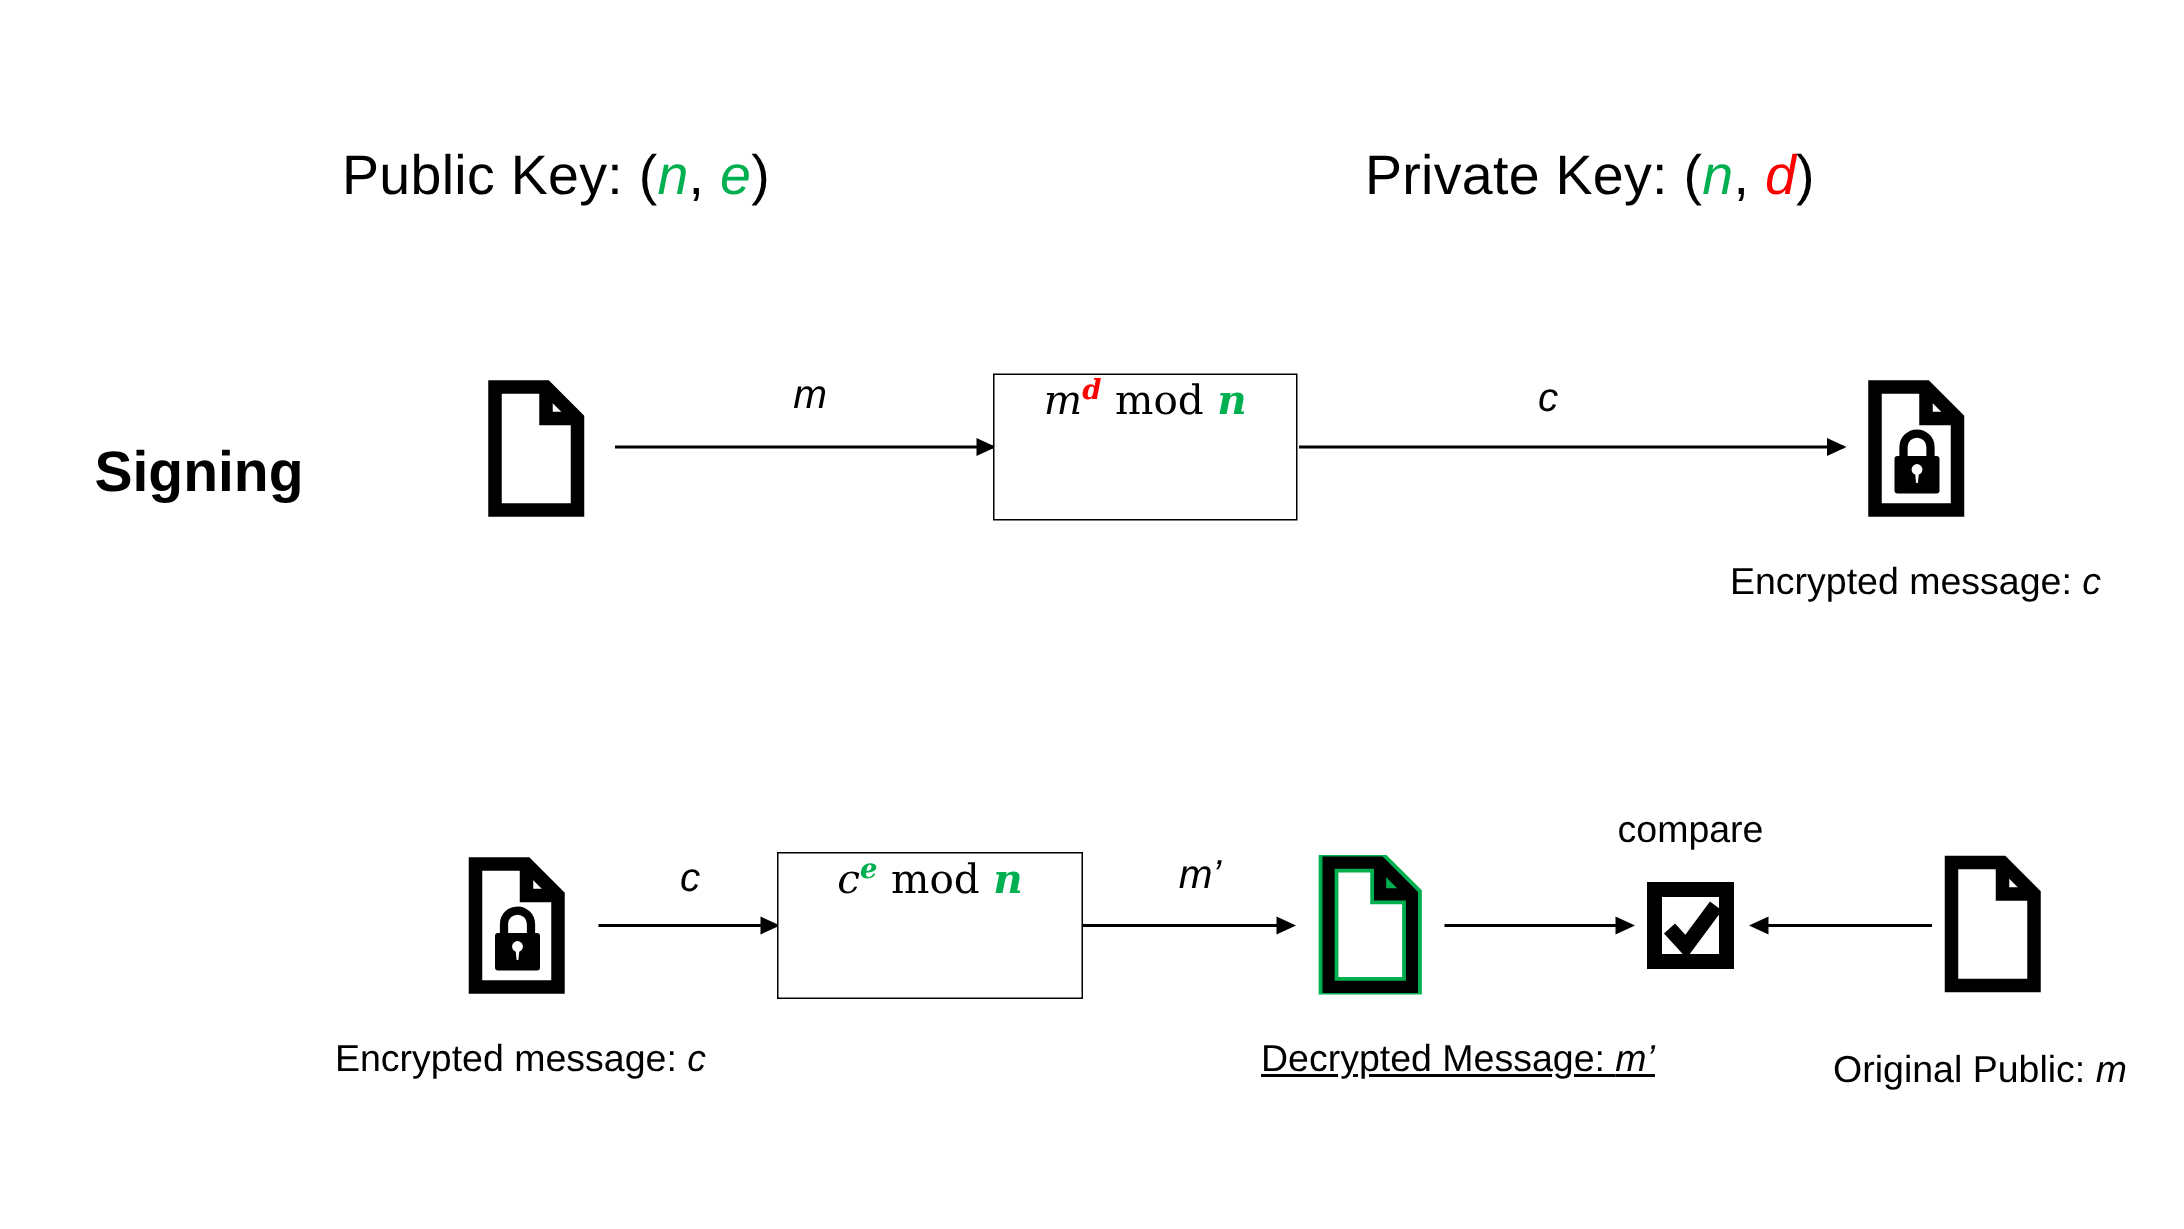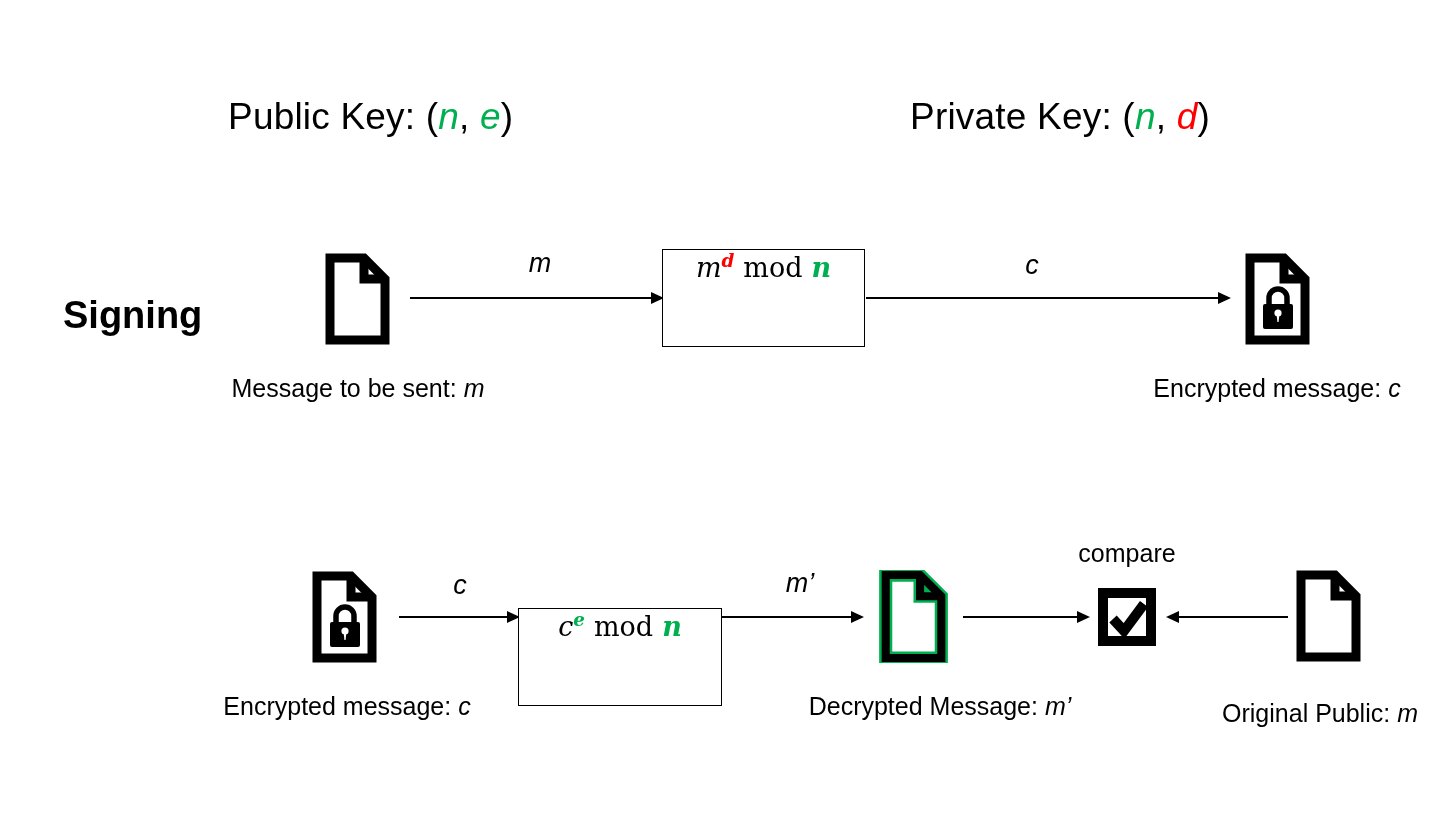--- a/index.html
+++ b/index.html
@@ -144,43 +144,40 @@
     <svg viewBox="0 0 70 92" xmlns="http://www.w3.org/2000/svg">
       <path d="M8 5 H42 L63 26 V87 H8 Z" fill="#fff" stroke="#000" stroke-width="9"></path>
       <path d="M42 5 V26 H63" fill="none" stroke="#000" stroke-width="9"></path>
       <path d="M27 53 V45 a9 9 0 0 1 18 0 V53" fill="none" stroke="#000" stroke-width="5.5"></path>
       <rect x="21" y="51" width="30" height="25" rx="2" fill="#000"></rect>
       <circle cx="36" cy="60" r="3.6" fill="#fff"></circle>
       <path d="M34.6 61 L37.4 61 L36.6 69 L35.4 69 Z" fill="#fff"></path>
     </svg>
   </div>
 
-  <div class="caption" style="left:208px; top:374px; width:300px;">
-    <span>Message to be sent: </span><span class="cap-var">m</span>
-  </div>
   <div class="caption" style="left:1127px; top:374px; width:300px;">
     <span>Encrypted message: </span><span class="cap-var">c</span>
   </div>
 
 
   <div class="icon-box" style="left:309px; top:571px; width:70px; height:92px;">
     <svg viewBox="0 0 70 92" xmlns="http://www.w3.org/2000/svg">
       <path d="M8 5 H42 L63 26 V87 H8 Z" fill="#fff" stroke="#000" stroke-width="9"></path>
       <path d="M42 5 V26 H63" fill="none" stroke="#000" stroke-width="9"></path>
       <path d="M27 53 V45 a9 9 0 0 1 18 0 V53" fill="none" stroke="#000" stroke-width="5.5"></path>
       <rect x="21" y="51" width="30" height="25" rx="2" fill="#000"></rect>
       <circle cx="36" cy="60" r="3.6" fill="#fff"></circle>
       <path d="M34.6 61 L37.4 61 L36.6 69 L35.4 69 Z" fill="#fff"></path>
     </svg>
   </div>
 
   <div class="arrow right" style="left:399px; top:616px; width:119px;"></div>
   <div class="arrow-label" style="left:435px; top:570px; width:50px;">c</div>
 
-  <div class="process-box" style="left:518px; top:568px; width:204px; height:98px;margin-top:40px;">
+  <div class="process-box" style="left:518px; top:568px; width:204px; height:98px;">
     <span class="formula"><span class="f-base">c</span><sup class="f-sup green">e</sup><span class="f-op">mod</span><span class="f-mod green">n</span></span>
   </div>
 
   <div class="arrow right" style="left:722px; top:616px; width:140px;"></div>
   <div class="arrow-label" style="left:772px; top:568px; width:56px;">m’</div>
 
   <div class="icon-box" style="left:877px; top:570px; width:72px; height:93px;">
     <svg viewBox="0 0 70 92" xmlns="http://www.w3.org/2000/svg">
       <path d="M8 5 H42 L63 26 V87 H8 Z" fill="#fff" stroke="#00B050" stroke-width="13"></path>
       <path d="M42 5 V26 H63" fill="none" stroke="#00B050" stroke-width="13"></path>
@@ -205,20 +202,20 @@
   <div class="icon-box" style="left:1293px; top:570px; width:70px; height:92px;">
     <svg viewBox="0 0 70 92" xmlns="http://www.w3.org/2000/svg">
       <path d="M8 5 H42 L63 26 V87 H8 Z" fill="#fff" stroke="#000" stroke-width="9"></path>
       <path d="M42 5 V26 H63" fill="none" stroke="#000" stroke-width="9"></path>
     </svg>
   </div>
 
   <div class="caption" style="left:197px; top:692px; width:300px;">
     <span>Encrypted message: </span><span class="cap-var">c</span>
   </div>
-  <div class="caption" style="left:775px; top:692px; width:330px;">
+  <div class="caption" style="left:807px; top:692px; width:330px;text-decoration:underline;">
     <span>Decrypted Message: </span><span class="cap-var">m’</span>
   </div>
   <div class="caption" style="left:1170px; top:699px; width:300px;">
     <span>Original Public: </span><span class="cap-var">m</span>
   </div>
 
 </div>
 
 </body></html>

